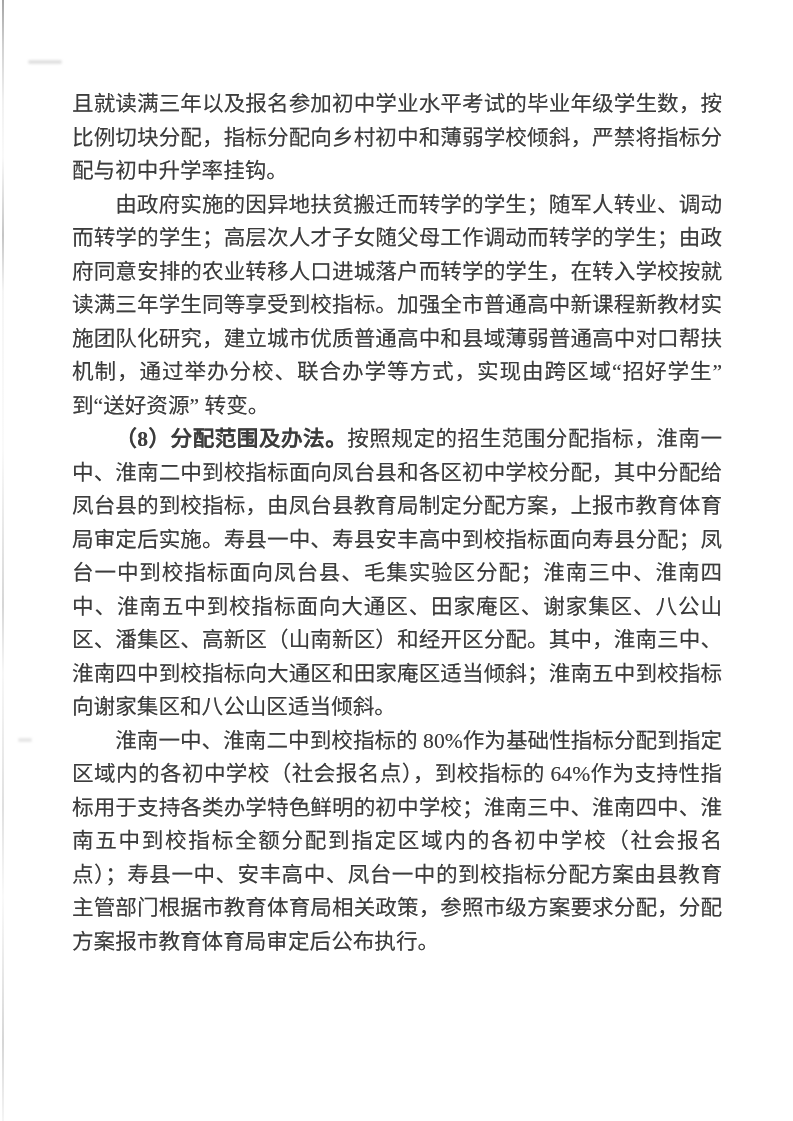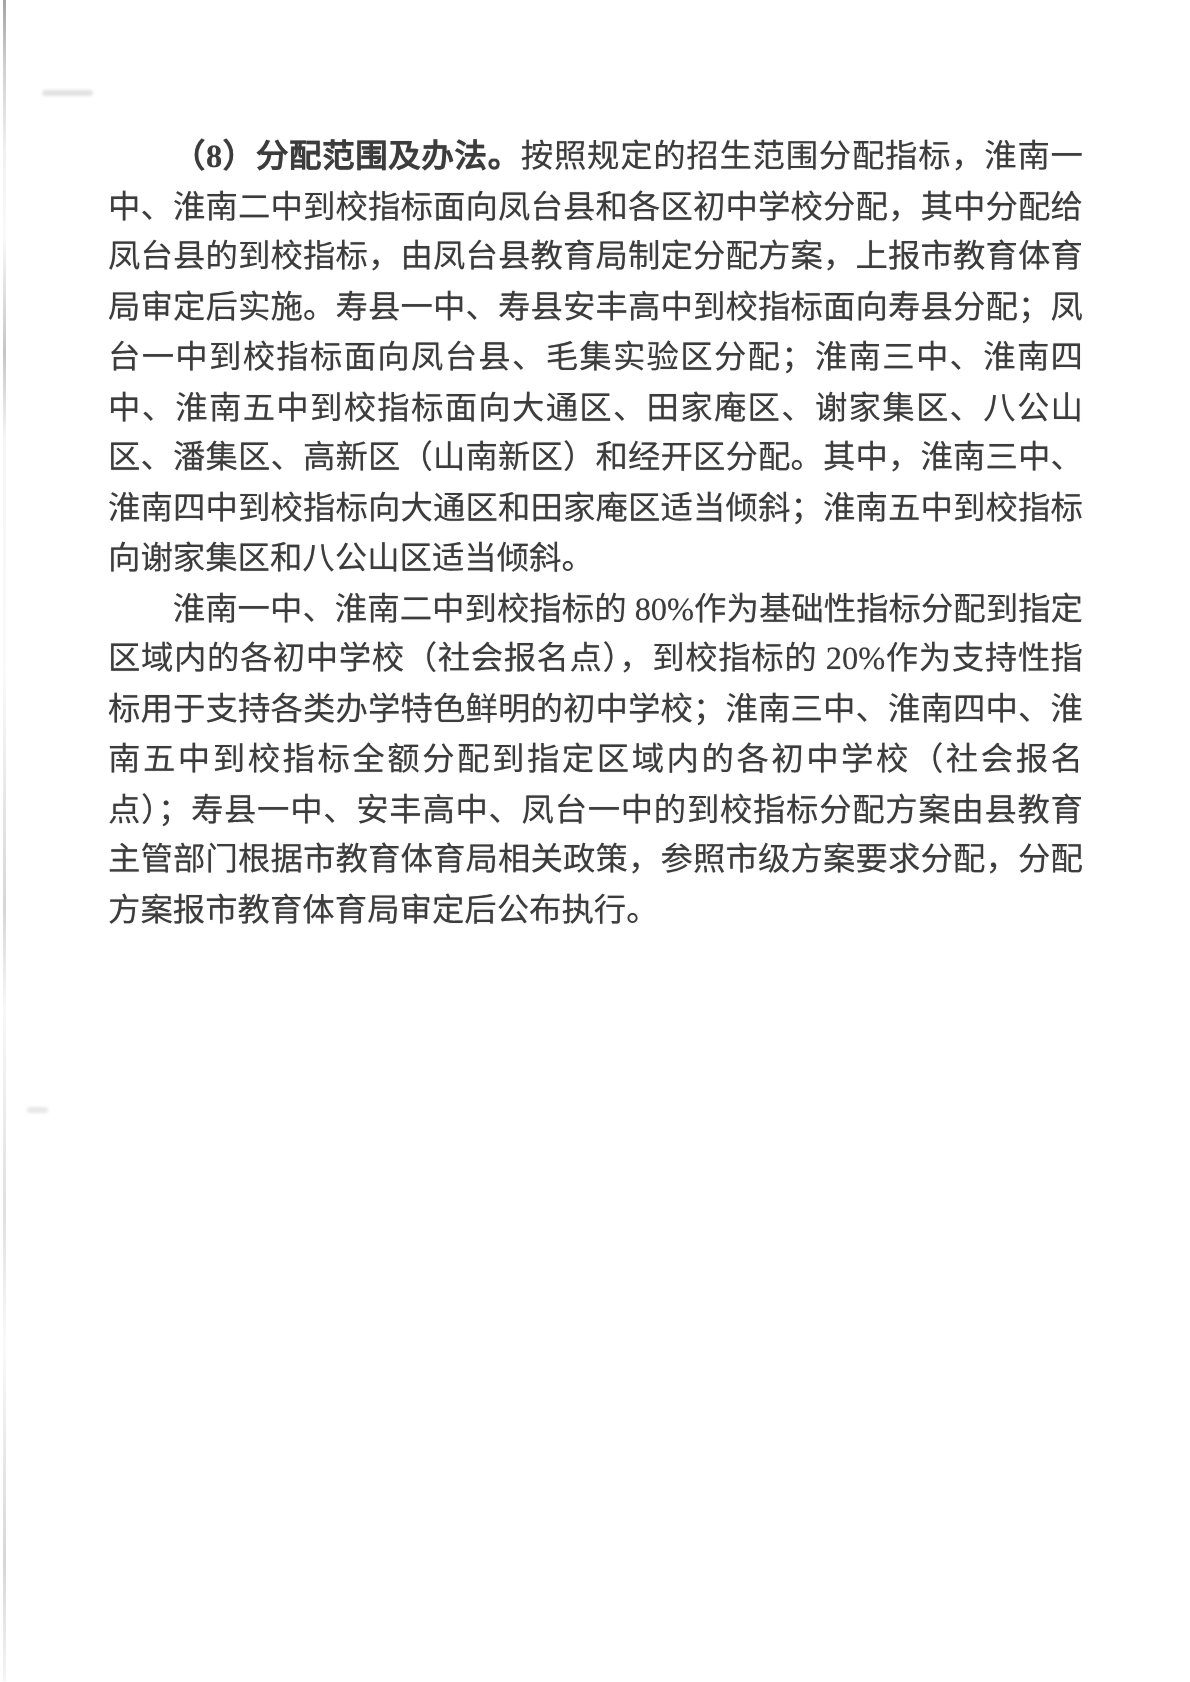--- a/index.html
+++ b/index.html
@@ -88,21 +88,23 @@
 <body>
 
 <div class="page">
 
   <div class="scan-edge"></div>
   <div class="scan-smudge-1"></div>
   <div class="scan-smudge-2"></div>
 
   <div class="textblock">
 
+    <p>且就读满三年以及报名参加初中学业水平考试的毕业年级学生数，按比例切块分配，指标分配向乡村初中和薄弱学校倾斜，严禁将指标分配与初中升学率挂钩。</p>
 
+    <p class="indent">由政府实施的因异地扶贫搬迁而转学的学生；随军人转业、调动而转学的学生；高层次人才子女随父母工作调动而转学的学生；由政府同意安排的农业转移人口进城落户而转学的学生，在转入学校按就读满三年学生同等享受到校指标。加强全市普通高中新课程新教材实施团队化研究，建立城市优质普通高中和县域薄弱普通高中对口帮扶机制，通过举办分校、联合办学等方式，实现由跨区域“招好学生” 到“送好资源” 转变。</p>
 
     <p class="indent"><span class="lead">（8）分配范围及办法。</span><span>按照规定的招生范围分配指标，淮南一中、淮南二中到校指标面向凤台县和各区初中学校分配，其中分配给凤台县的到校指标，由凤台县教育局制定分配方案，上报市教育体育局审定后实施。寿县一中、寿县安丰高中到校指标面向寿县分配；凤台一中到校指标面向凤台县、毛集实验区分配；淮南三中、淮南四中、淮南五中到校指标面向大通区、田家庵区、谢家集区、八公山区、潘集区、高新区（山南新区）和经开区分配。其中，淮南三中、淮南四中到校指标向大通区和田家庵区适当倾斜；淮南五中到校指标向谢家集区和八公山区适当倾斜。</span></p>
 
-    <p class="indent">淮南一中、淮南二中到校指标的 80%作为基础性指标分配到指定区域内的各初中学校（社会报名点），到校指标的 20%作为支持性指标用于支持各类办学特色鲜明的初中学校；淮南三中、淮南四中、淮南五中到校指标全额分配到指定区域内的各初中学校（社会报名点）；寿县一中、安丰高中、凤台一中的到校指标分配方案由县教育主管部门根据市教育体育局相关政策，参照市级方案要求分配，分配方案报市教育体育局审定后公布执行。</p>
+    <p class="indent">淮南一中、淮南二中到校指标的 80%作为基础性指标分配到指定区域内的各初中学校（社会报名点），到校指标的 64%作为支持性指标用于支持各类办学特色鲜明的初中学校；淮南三中、淮南四中、淮南五中到校指标全额分配到指定区域内的各初中学校（社会报名点）；寿县一中、安丰高中、凤台一中的到校指标分配方案由县教育主管部门根据市教育体育局相关政策，参照市级方案要求分配，分配方案报市教育体育局审定后公布执行。</p>
 
 
   </div>
 </div>
 
 </body></html>

